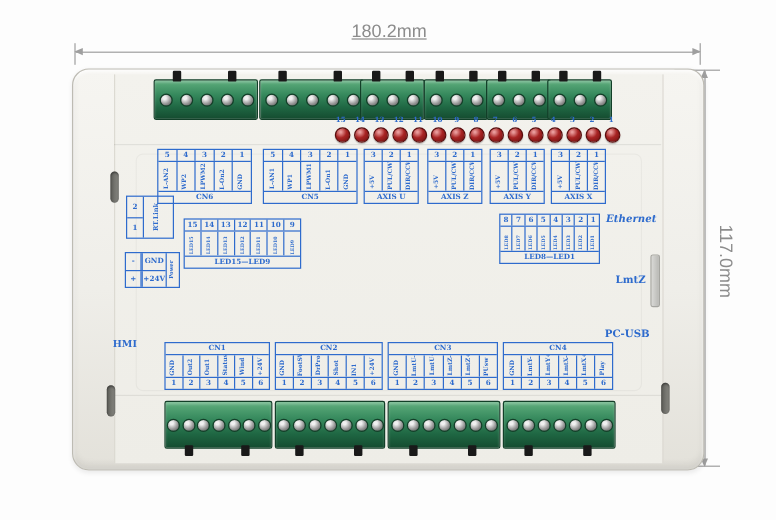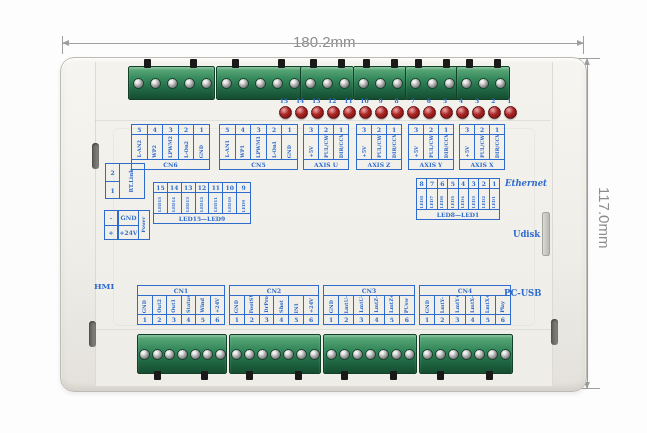--- a/index.html
+++ b/index.html
@@ -75,21 +75,21 @@
 
   
   .miniblock{position:absolute;border:1px solid var(--blue);box-sizing:border-box;display:flex;}
 </style>
 </head>
 <body>
 
 <div class="stage">
 
   <div>
-    <div class="dim-label" style="left:293px;top:33px;position:absolute;">180.2mm</div>
+    <div class="dim-label" style="left:293px;top:18px;position:absolute;text-decoration:underline;">180.2mm</div>
     <div class="dim-line-h" style="left:63px;top:43px;width:520px;">
       <span class="arr arr-l"></span>
       <span class="arr arr-r"></span>
     </div>
     <div class="dim-line-v" style="left:62px;top:36px;height:18px;"></div>
     <div class="dim-line-v" style="left:583px;top:36px;height:18px;"></div>
   </div>
 
   <div>
     <div class="dim-label vlabel" style="left:596px;top:187px;position:absolute;">117.0mm</div>
@@ -420,22 +420,22 @@
               <div class="numcell" style="flex: 1 1 0%; line-height: 13px; border-right: none; border-left: 1px solid var(--blue);">+24V</div>
             </div>
           </div>
           <div style="width: 10px; border-left: 1px solid var(--blue); display: flex; align-items: center; justify-content: center;">
             <div class="vtext" style="font-size: 4.5px;">Power</div>
           </div>
         </div>
       </div>
     <div id="right-ports">
         <div class="portlabel print" style="left: 444px; top: 120px; font-style: italic;">Ethernet</div>
-        <div class="portlabel print" style="left: 452px; top: 171px;">Udisk</div>
-        <div class="portlabel print" style="left: 443px; top: 230px;">PC-USB</div>
+        <div class="portlabel print" style="left: 452px; top: 171px;">LmtZ</div>
+        <div class="portlabel print" style="left: 443px; top: 216px;">PC-USB</div>
       </div>
 
     <div class="hmi print" style="left:33px;top:223px;">HMI</div>
 
     <div id="bottom-boxes">
         <div class="pinbox" style="left: 76px; top: 227px; width: 88px; height: 40px;">
           <div class="capcell top">CN1</div>
           <div class="row-labels">
             <div class="labcell">
               <div class="vtext">GND</div>

